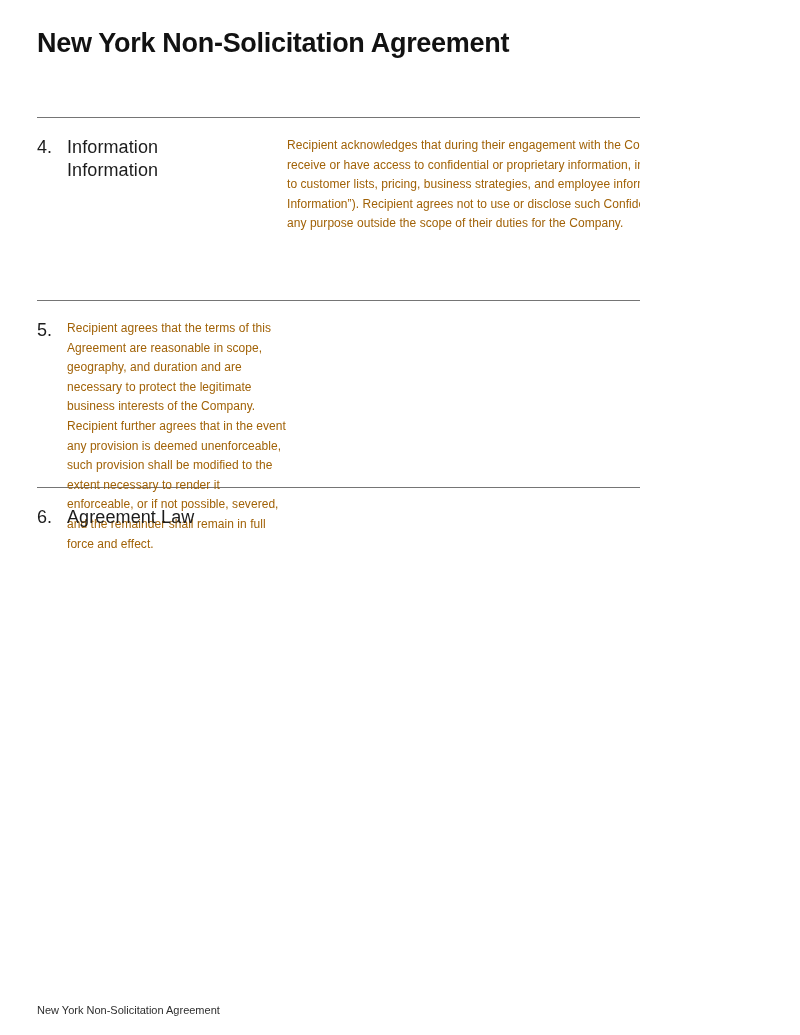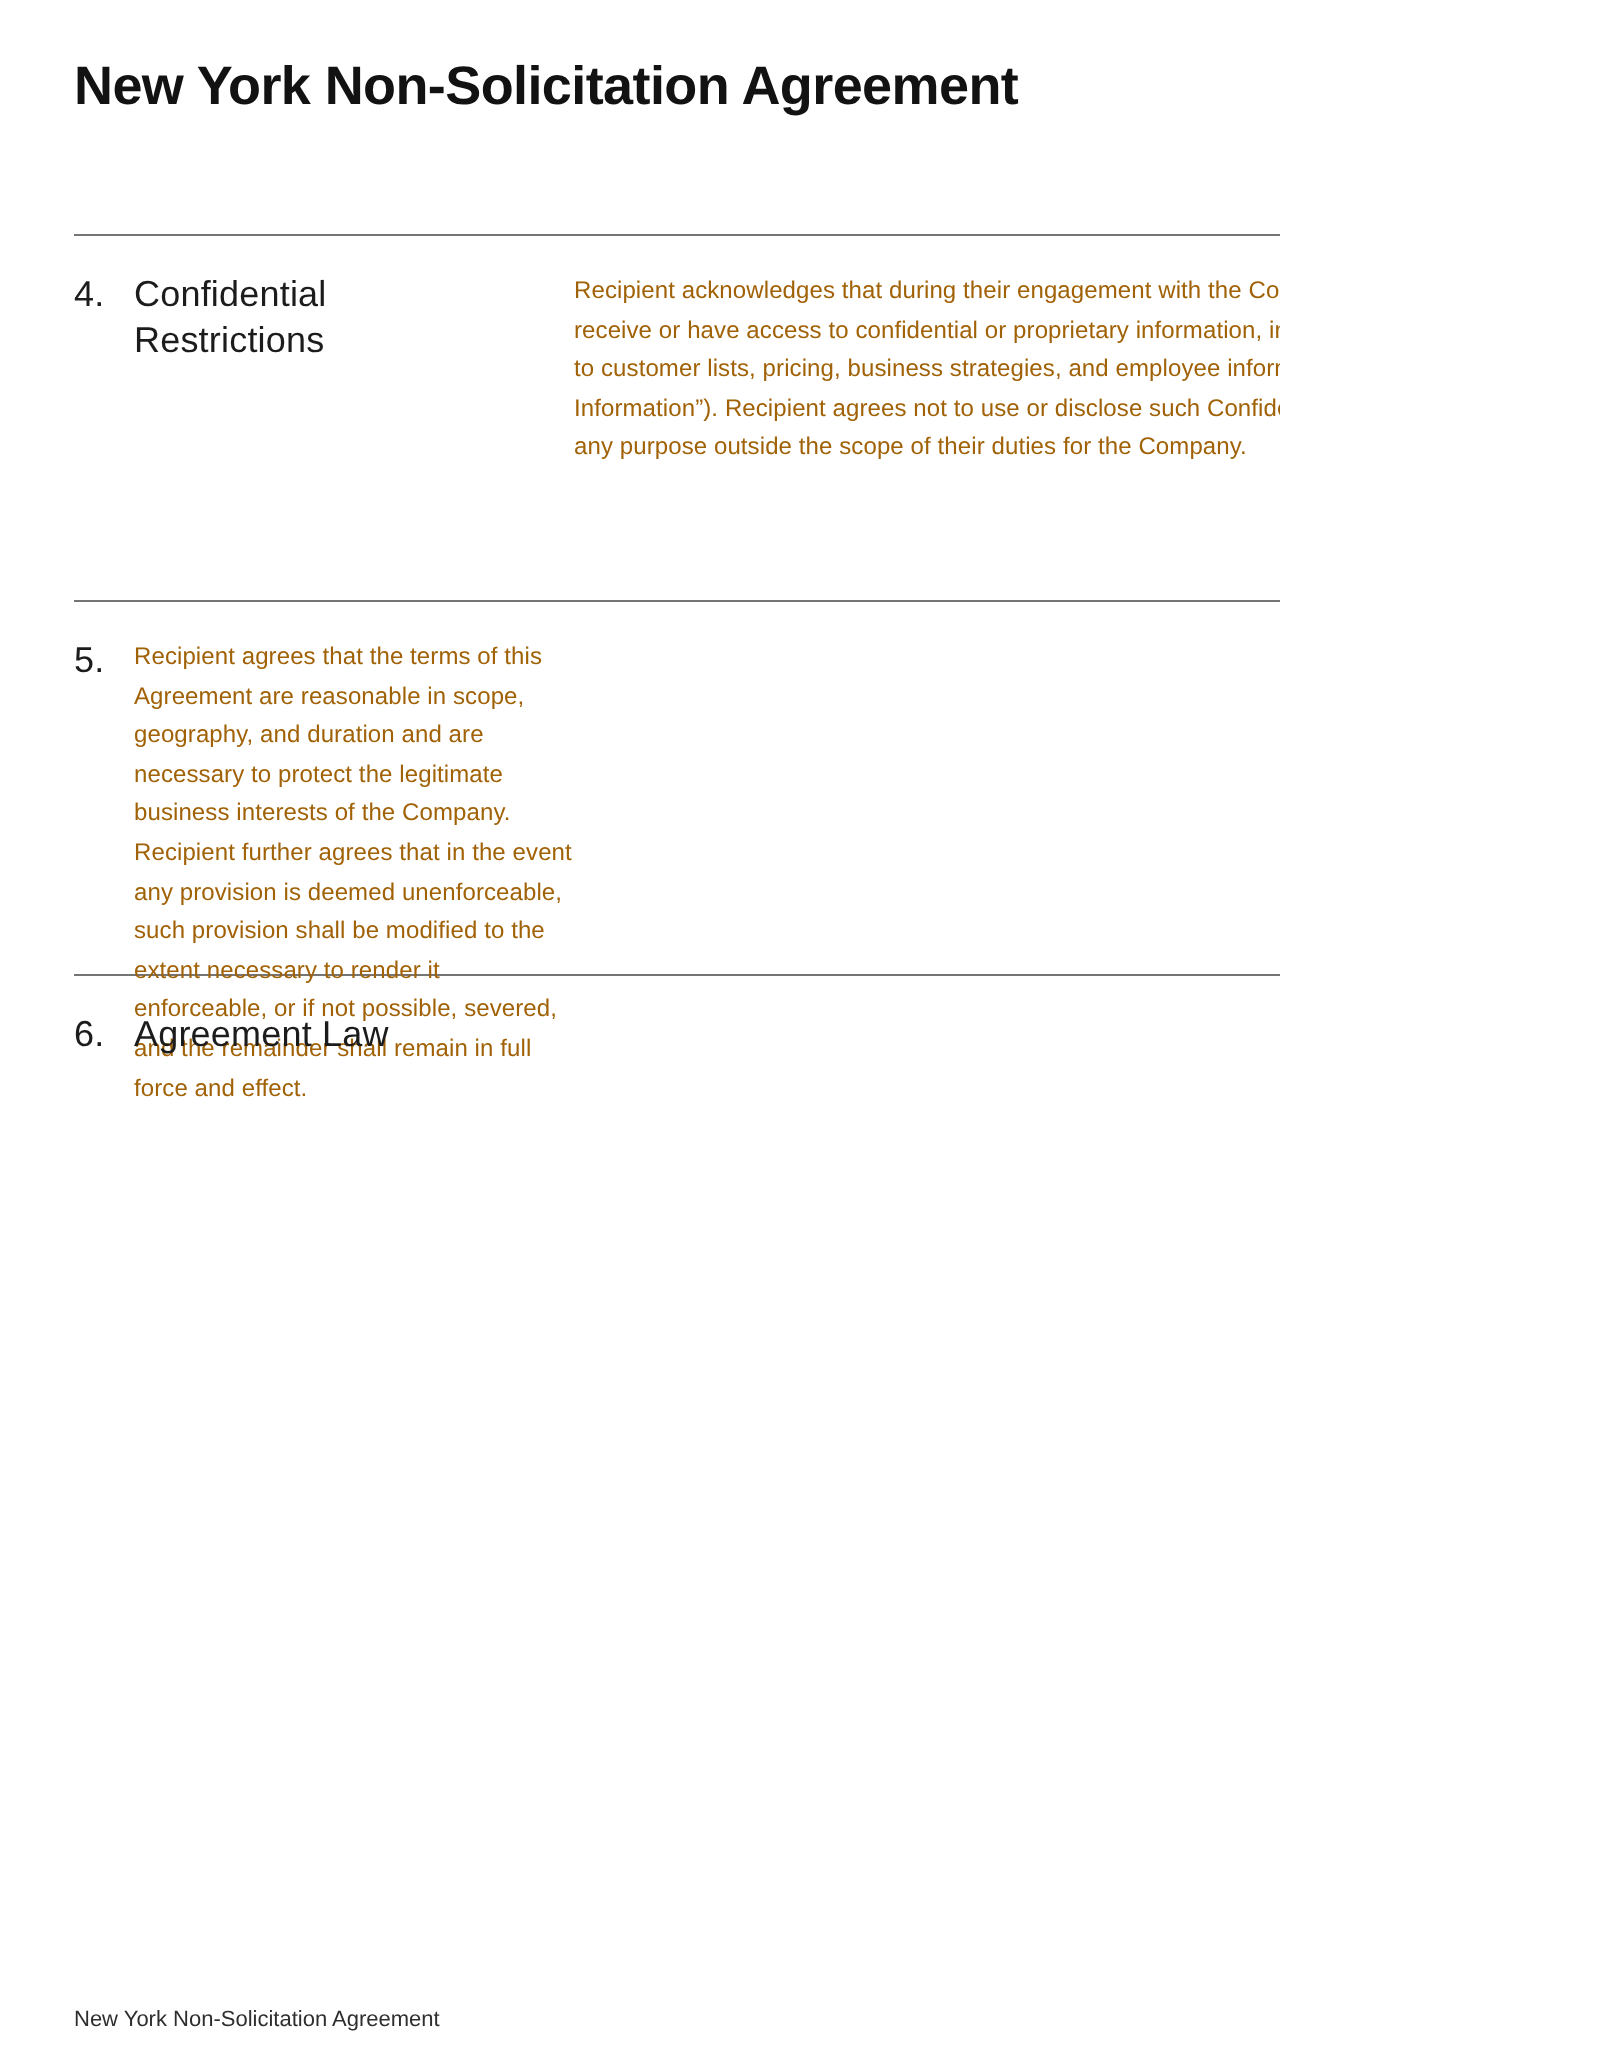--- a/index.html
+++ b/index.html
@@ -87,21 +87,21 @@
 <main class="page">
 
   <h1 class="page-title">New York Non-Solicitation Agreement</h1>
 
   <div class="sections">
 
     <section class="section section-4">
       <div class="divider"></div>
       <div class="sec-grid">
         <div class="sec-num">4.</div>
-        <h2 class="sec-heading">Confidential Restrictions</h2>
+        <h2 class="sec-heading">Information Information</h2>
         <p class="sec-body">Recipient acknowledges that during their engagement with the Company, they will receive or have access to confidential or proprietary information, including but not limited to customer lists, pricing, business strategies, and employee information (“Confidential Information”). Recipient agrees not to use or disclose such Confidential Information for any purpose outside the scope of their duties for the Company.</p>
       </div>
     </section>
 
     <section class="section section-5">
       <div class="divider"></div>
       <div class="sec-grid">
         <div class="sec-num">5.</div>
         <p class="sec-body">Recipient agrees that the terms of this Agreement are reasonable in scope, geography, and duration and are necessary to protect the legitimate business interests of the Company. Recipient further agrees that in the event any provision is deemed unenforceable, such provision shall be modified to the extent necessary to render it enforceable, or if not possible, severed, and the remainder shall remain in full force and effect.</p>
       </div>

